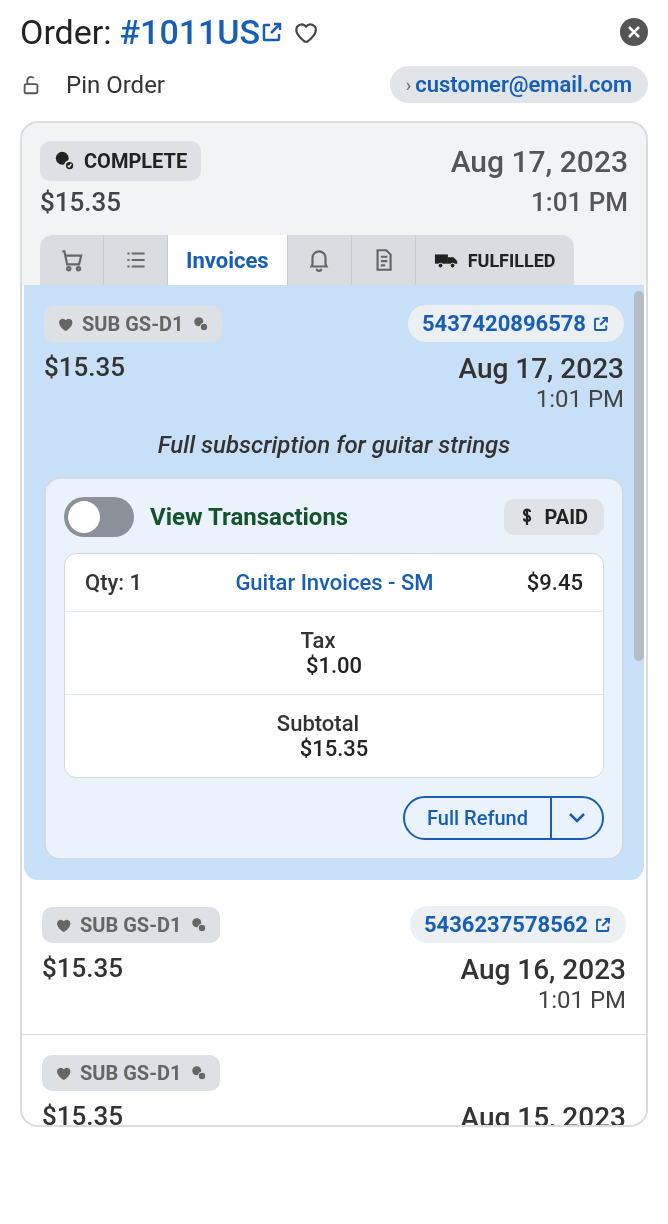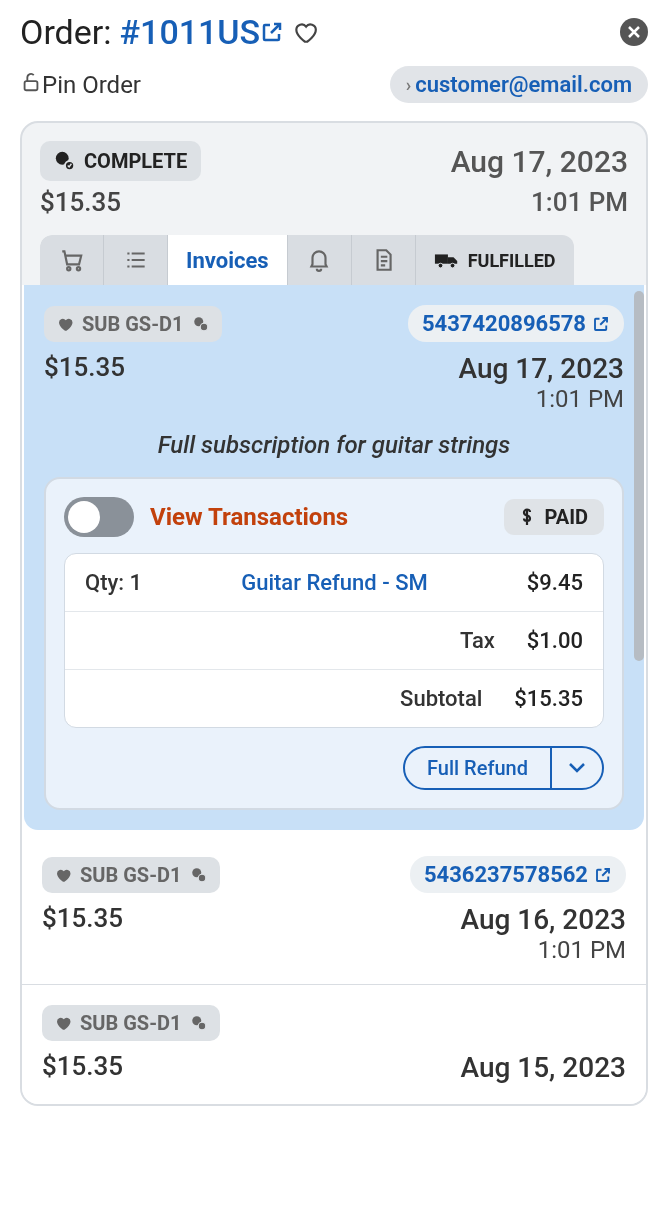--- a/index.html
+++ b/index.html
@@ -10,21 +10,21 @@
     color: #1a1a1a;
   }
   .container { padding: 12px 20px 20px 20px; }
   .header-row { display: flex; align-items: center; justify-content: space-between; }
   .header-left { display: flex; align-items: center; gap: 8px; }
   .order-label { font-size: 34px; font-weight: 400; color: #222; }
   .order-id { font-size: 34px; font-weight: 500; color: #175fb6; display: inline-flex; align-items: center; cursor: pointer; }
   .heart-outline { font-size: 24px; color: #444; cursor: pointer; }
   .close-btn { width: 28px; height: 28px; border-radius: 50%; background: #555; color: #fff; display: flex; align-items: center; justify-content: center; font-size: 18px; cursor: pointer; }
   .subheader-row { display: flex; align-items: center; justify-content: space-between; margin-top: 14px; }
-  .pin-order { display: flex; gap: 0; font-size: 24px; font-weight: 400; color: #333; cursor: pointer; }
+  .pin-order { display: flex; align-items: center; gap: 24px; font-size: 24px; font-weight: 400; color: #333; cursor: pointer; }
   .email-pill { background: #e1e4e8; border-radius: 22px; padding: 6px 16px; display: inline-flex; align-items: center; gap: 4px; font-size: 22px; font-weight: 600; color: #175fb6; cursor: pointer; }
   .email-pill .chev { color: #777; font-size: 18px; }
   .card {
     margin-top: 18px;
     border: 2px solid #d9dde2;
     border-radius: 18px;
     background: #f1f3f5;
     padding: 18px 0 0 0;
     overflow: hidden;
   }
@@ -99,28 +99,28 @@
   .inv-date { text-align: right; }
   .inv-date .d { font-size: 28px; font-weight: 500; color: #333; }
   .inv-date .t { font-size: 24px; font-weight: 400; color: #444; }
   .inv-desc { font-size: 24px; font-style: italic; color: #333; text-align: center; margin-top: 18px; font-weight: 500; }
   .inner-card { background: #eaf2fb; border: 2px solid #d2dae3; border-radius: 16px; margin-top: 18px; padding: 18px; }
   .txn-row { display: flex; align-items: center; justify-content: space-between; }
   .toggle {
     width: 70px; height: 40px; background: #8a9199; border-radius: 20px; position: relative; cursor: pointer;
   }
   .toggle .knob { position: absolute; width: 32px; height: 32px; background: #fff; border-radius: 50%; top: 4px; left: 4px; }
-  .txn-label { font-size: 24px; font-weight: 700; color: #c2410c; flex: 1; margin-left: 16px; }
+  .txn-label { font-size: 24px; font-weight: 700; color: #14532d; flex: 1; margin-left: 16px; }
   .paid-pill {
     background: #dfe3e7; border-radius: 10px; padding: 6px 16px; display: inline-flex; align-items: center;
     gap: 10px; font-weight: 700; font-size: 20px; color: #222;
   }
   .line-items { background: #fff; border: 1px solid #d2dae3; border-radius: 12px; margin-top: 16px; }
   .li-row { display: flex; align-items: center; justify-content: space-between; padding: 16px 20px; font-size: 22px; }
-  .li-row + .li-row { border-top: 1px solid #e3e7eb; }
+  .li-row + .li-row { border-top: 1px solid #e3e7eb; flex-direction: column; }
   .li-qty { color: #333; font-weight: 500; }
   .li-name { color: #175fb6; font-weight: 500; flex: 1; text-align: center; cursor: pointer;}
   .li-price { color: #222; font-weight: 500; }
   .li-label-right { text-align: right; flex: 1; color: #333; font-weight: 500; padding-right: 32px;}
   .refund-row { display: flex; justify-content: flex-end; margin-top: 18px; }
   .refund-btn {
     display: inline-flex; align-items: stretch; border: 2px solid #175fb6; border-radius: 24px; overflow: hidden;
     color: #175fb6; font-size: 20px; font-weight: 500; cursor: pointer; background: #eaf2fb;
   }
   .refund-btn .rb-label { padding: 8px 22px; }
@@ -271,21 +271,21 @@
                 <svg width="14" height="20" viewBox="0 0 14 20" fill="none" stroke="#222" stroke-width="2.2">
                     <path d="M7 2v16M10 5c0-1.5-1.5-2.5-3-2.5S4 4 4 5.5 5 8 7 8.5s3 1.5 3 3-1.5 2.5-3 2.5-3-1-3-2.5"></path>
                   </svg>
                 <span>PAID</span>
               </div>
             </div>
 
             <div class="line-items">
               <div class="li-row">
                 <span class="li-qty">Qty: 1</span>
-                <span class="li-name">Guitar Refund - SM</span>
+                <span class="li-name">Guitar Invoices - SM</span>
                 <span class="li-price">$9.45</span>
               </div>
               <div class="li-row">
                 <span class="li-label-right">Tax</span>
                 <span class="li-price">$1.00</span>
               </div>
               <div class="li-row">
                 <span class="li-label-right">Subtotal</span>
                 <span class="li-price">$15.35</span>
               </div>

